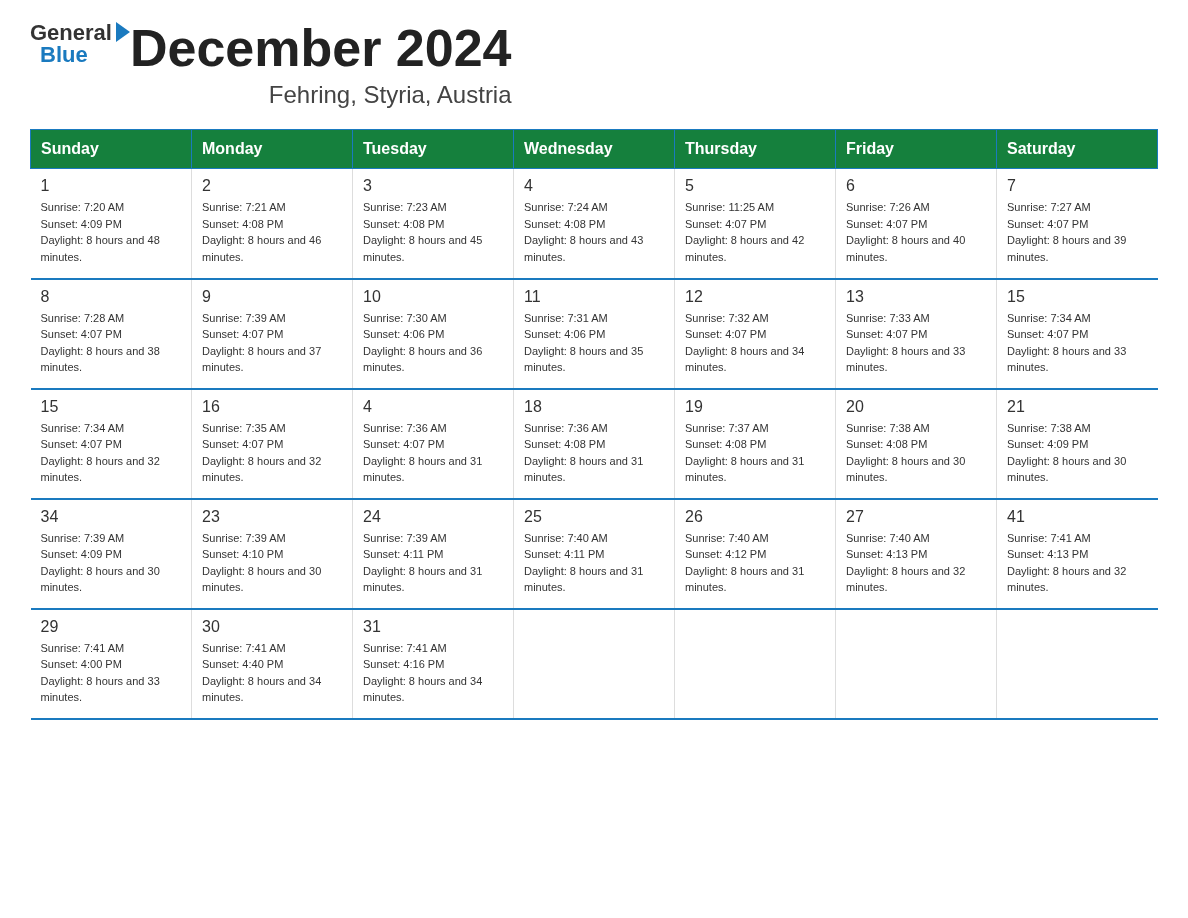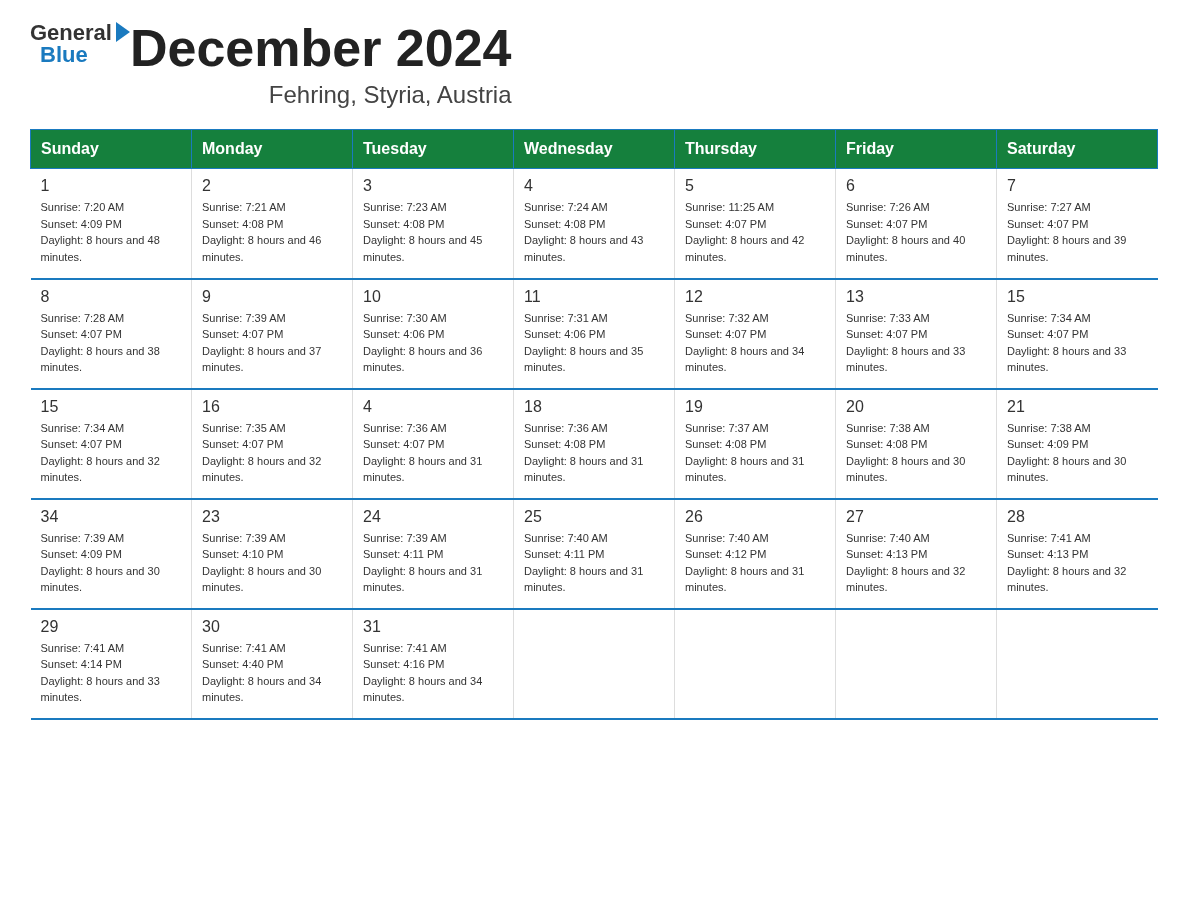--- a/index.html
+++ b/index.html
@@ -355,34 +355,34 @@
       </td>
         <td>
         <span class="day-num">27</span>
         <div class="day-info">
           <span>Sunrise: 7:40 AM</span><br>
           <span>Sunset: 4:13 PM</span><br>
           <span>Daylight: 8 hours and 32 minutes.</span>
         </div>
       </td>
         <td>
-        <span class="day-num">28</span>
+        <span class="day-num">41</span>
         <div class="day-info">
           <span>Sunrise: 7:41 AM</span><br>
           <span>Sunset: 4:13 PM</span><br>
           <span>Daylight: 8 hours and 32 minutes.</span>
         </div>
       </td>
       </tr>
       <tr>
         <td>
         <span class="day-num">29</span>
         <div class="day-info">
           <span>Sunrise: 7:41 AM</span><br>
-          <span>Sunset: 4:14 PM</span><br>
+          <span>Sunset: 4:00 PM</span><br>
           <span>Daylight: 8 hours and 33 minutes.</span>
         </div>
       </td>
         <td>
         <span class="day-num">30</span>
         <div class="day-info">
           <span>Sunrise: 7:41 AM</span><br>
           <span>Sunset: 4:40 PM</span><br>
           <span>Daylight: 8 hours and 34 minutes.</span>
         </div>

